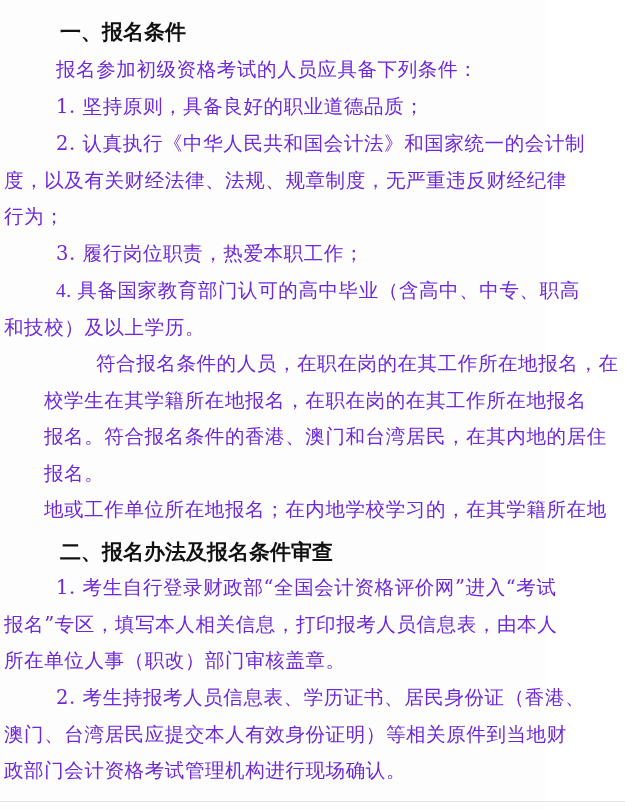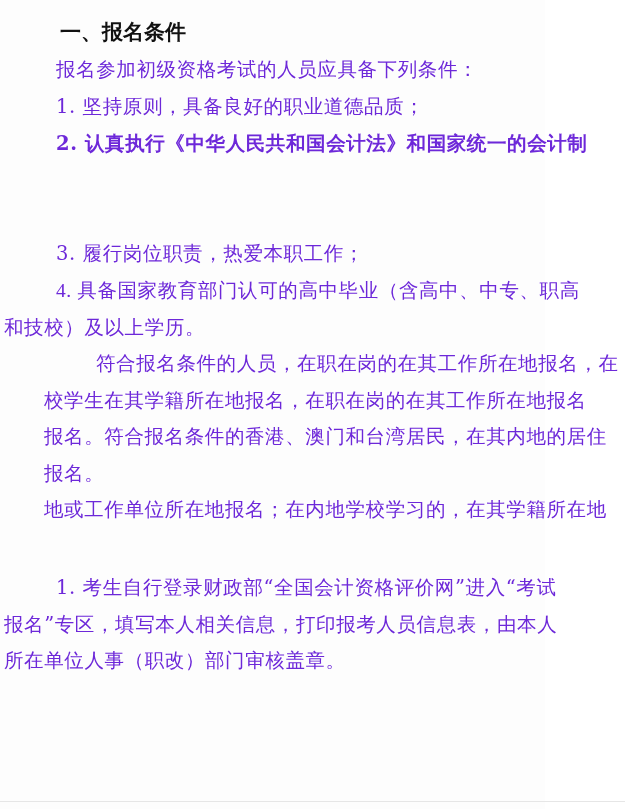--- a/index.html
+++ b/index.html
@@ -69,43 +69,51 @@
   <div class="heading" style="top:18px;">一、报名条件</div>
 
   <div class="para" style="top:52px;">
     <span class="line first">报名参加初级资格考试的人员应具备下列条件：</span>
   </div>
 
   <div class="para" style="top:89px;">
     <span class="line first">1. 坚持原则，具备良好的职业道德品质；</span>
   </div>
 
-  <div class="para" style="top:126px;font-weight:bold;">
+  <div class="para" style="top:126px;">
     <span class="line first">2. 认真执行《中华人民共和国会计法》和国家统一的会计制</span>
+    <span class="line">度，以及有关财经法律、法规、规章制度，无严重违反财经纪律</span>
+    <span class="line">行为；</span>
   </div>
 
   <div class="para" style="top:236px;">
     <span class="line first">3. 履行岗位职责，热爱本职工作；</span>
   </div>
 
   <div class="para" style="top:273px;font-family:Liberation Serif, serif;">
     <span class="line first">4. 具备国家教育部门认可的高中毕业（含高中、中专、职高</span>
     <span class="line">和技校）及以上学历。</span>
   </div>
 
   <div class="para" style="top:346px;margin-left:40px;">
     <span class="line first">符合报名条件的人员，在职在岗的在其工作所在地报名，在</span>
     <span class="line">校学生在其学籍所在地报名，在职在岗的在其工作所在地报名</span>
     <span class="line">报名。符合报名条件的香港、澳门和台湾居民，在其内地的居住</span>
     <span class="line">报名。</span>
     <span class="line">地或工作单位所在地报名；在内地学校学习的，在其学籍所在地</span>
   </div>
 
+  <div class="heading" style="top:538px;">二、报名办法及报名条件审查</div>
 
   <div class="para" style="top:570px;">
     <span class="line first">1. 考生自行登录财政部“全国会计资格评价网”进入“考试</span>
     <span class="line">报名”专区，填写本人相关信息，打印报考人员信息表，由本人</span>
     <span class="line">所在单位人事（职改）部门审核盖章。</span>
   </div>
 
+  <div class="para" style="top:680px;">
+    <span class="line first">2. 考生持报考人员信息表、学历证书、居民身份证（香港、</span>
+    <span class="line">澳门、台湾居民应提交本人有效身份证明）等相关原件到当地财</span>
+    <span class="line">政部门会计资格考试管理机构进行现场确认。</span>
+  </div>
 
   <div class="bottom-rule"></div>
 </div>
 
 </body></html>

